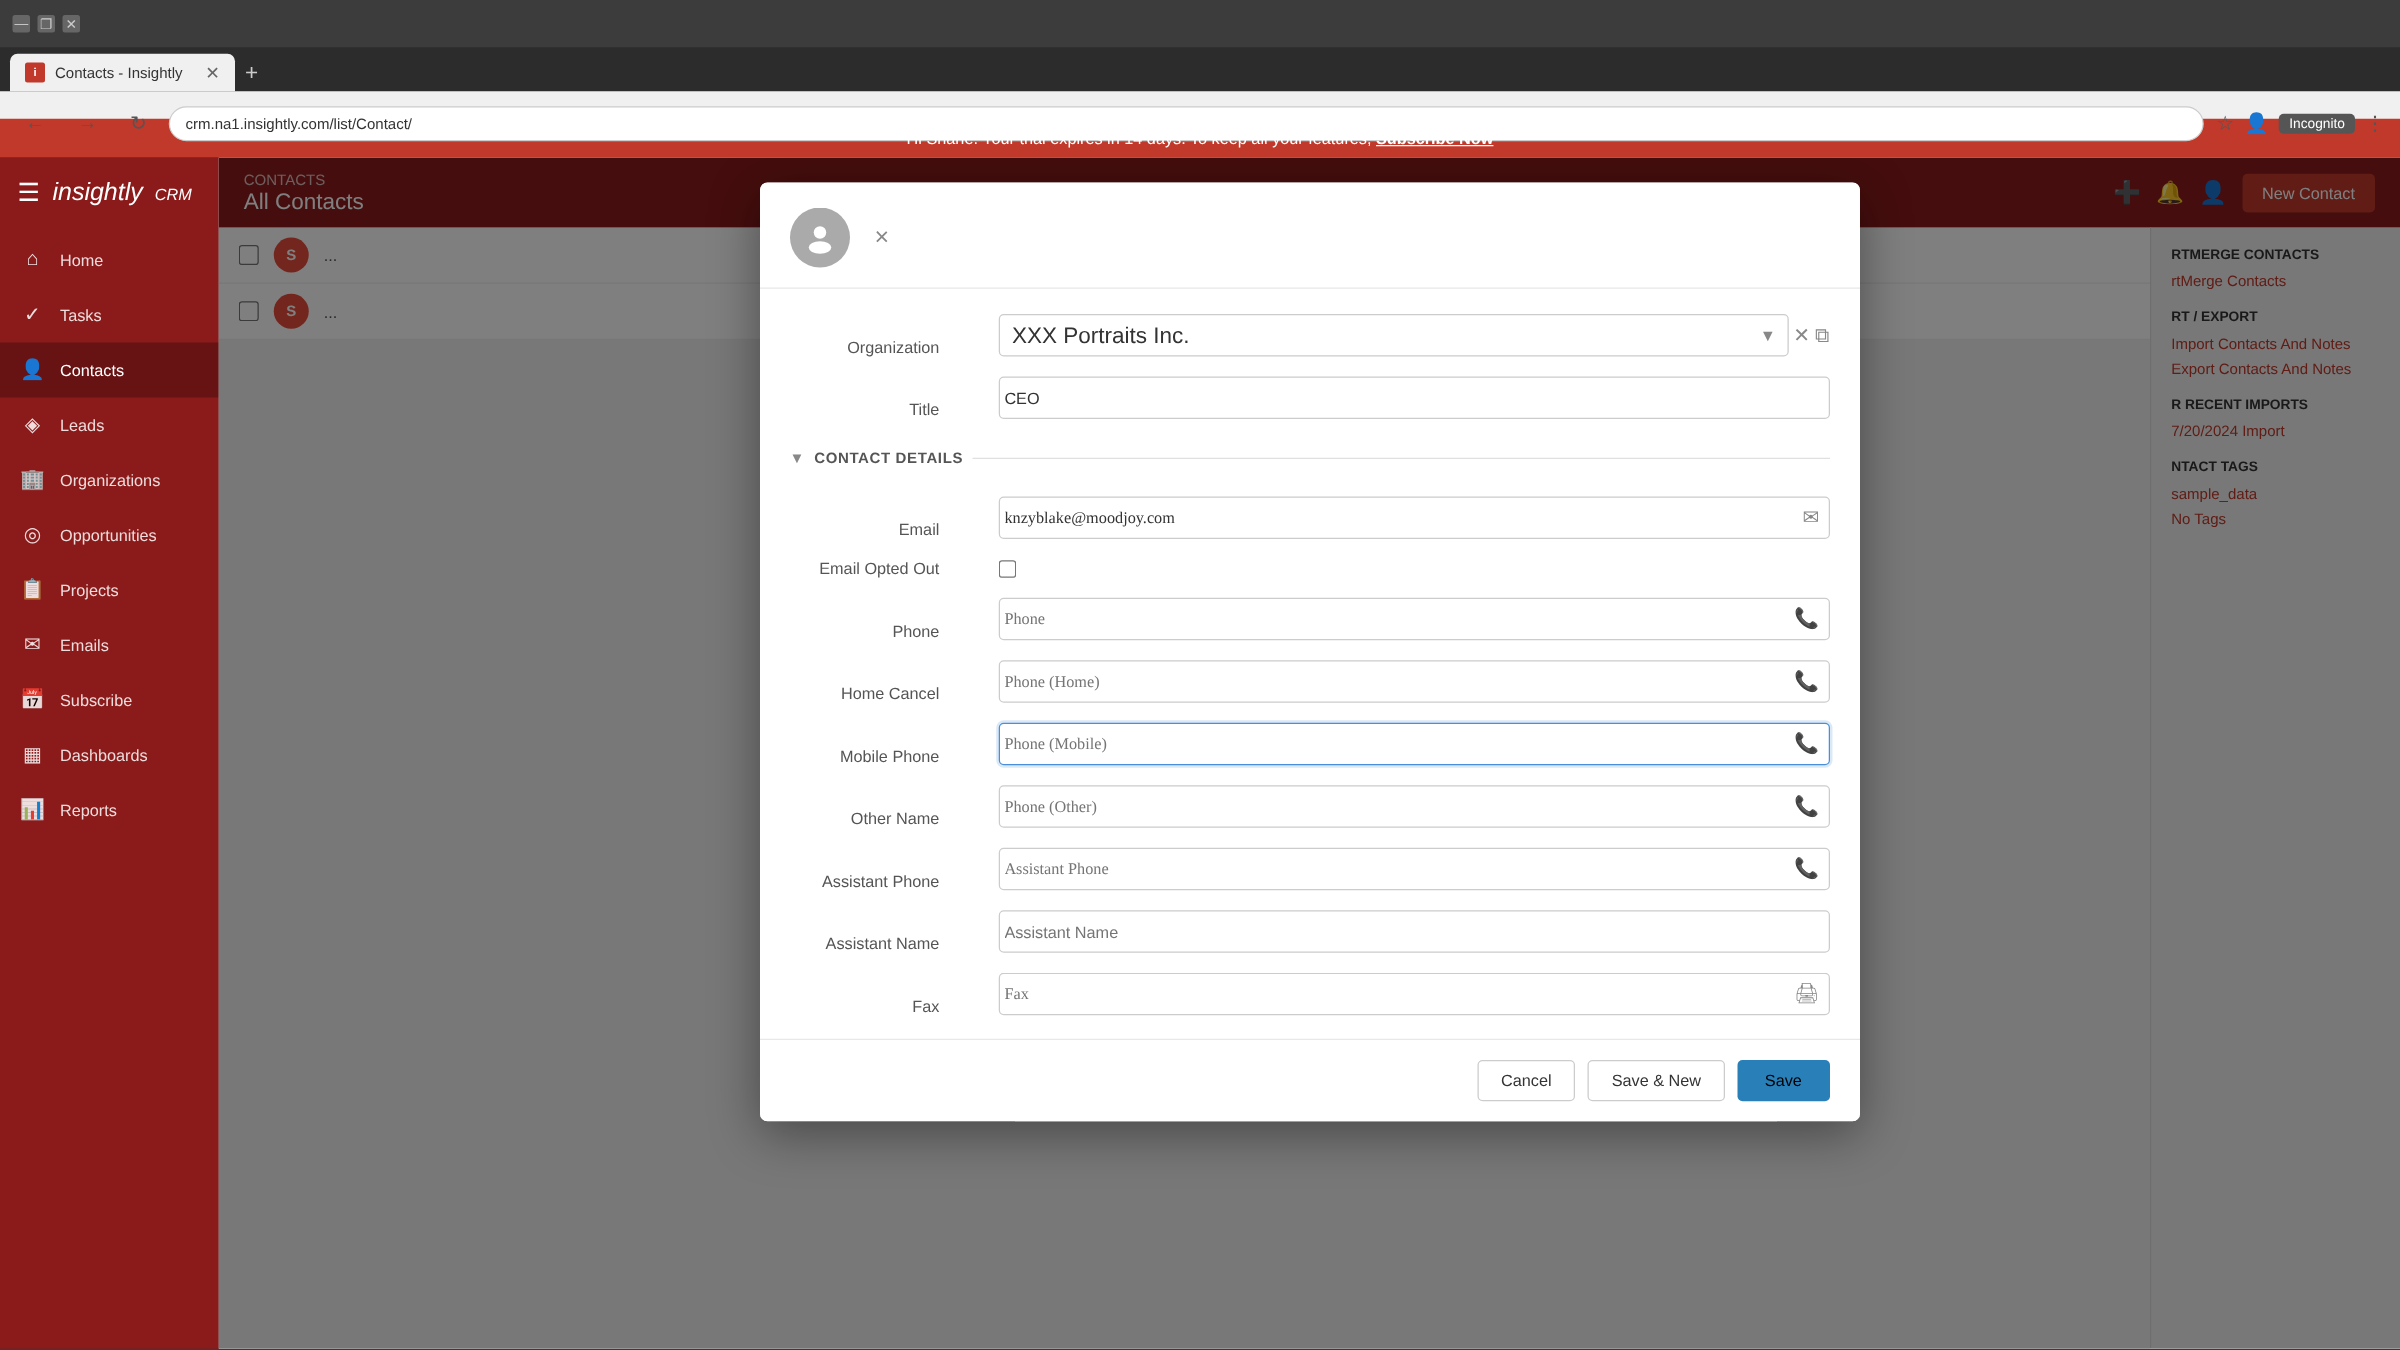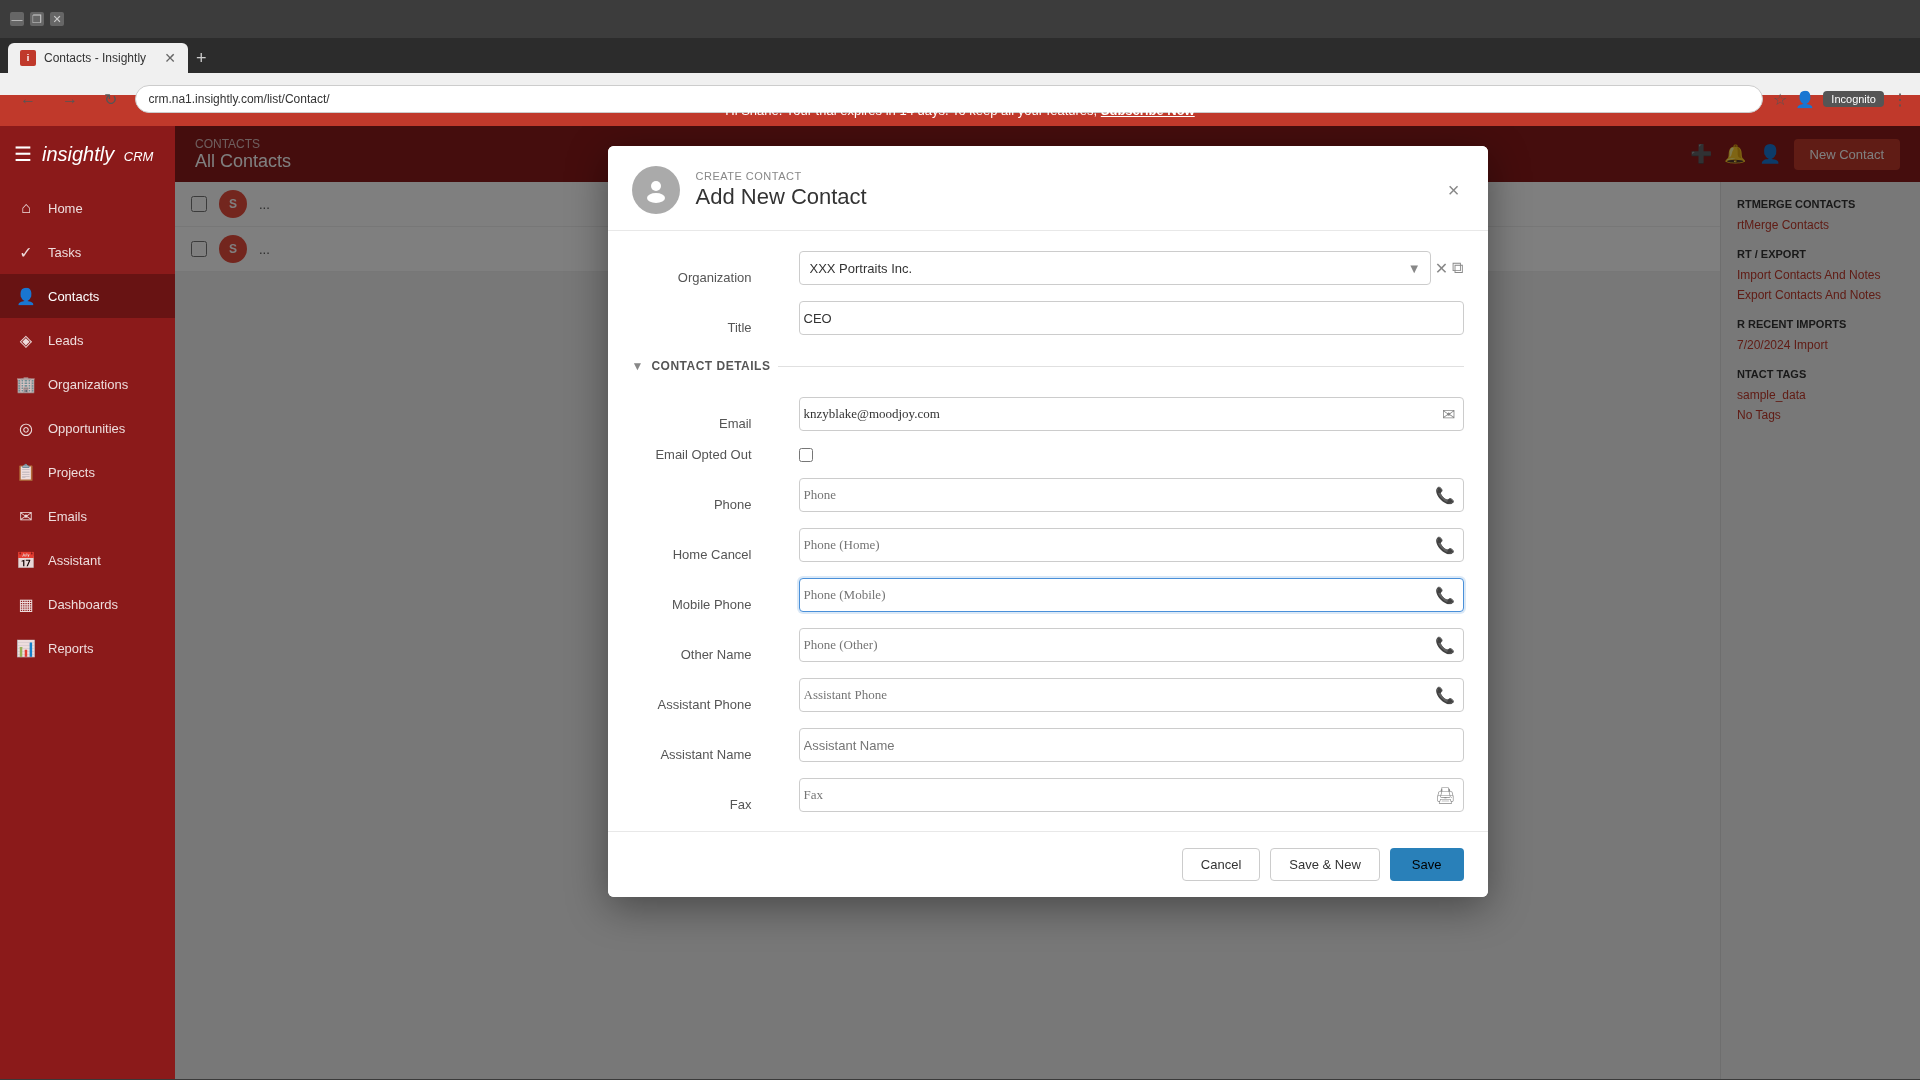--- a/index.html
+++ b/index.html
@@ -76,21 +76,21 @@
     .form-row { display: flex; align-items: flex-end; margin-bottom: 16px; gap: 27px; }
     .form-label { width: 140px; text-align: right; padding-right: 20px; color: #555; font-size: 13px; flex-shrink: 0; }
     .form-field { flex: 1; }
     .form-input { width: 100%; height: 34px; border: 1px solid #ccc; border-radius: 4px; padding: 0 4px; font-size: 13px; color: #333; background: white; }
     .form-input.focused { border-color: #4a90d9; box-shadow: 0 0 0 2px rgba(74,144,217,0.2); }
     .form-input-with-icon { position: relative; }
     .form-input-with-icon .form-input { padding-right: 36px; font-family: Liberation Serif, serif; }
     .input-icon { position: absolute; right: 8px; top: 50%; transform: translateY(-50%); color: #888; font-size: 16px; cursor: pointer; }
     .org-field { display: flex; gap: 4px; align-items: center; }
     .org-select-wrap { position: relative; flex: 1; }
-    .org-select { width: 100%; height: 34px; border: 1px solid #ccc; border-radius: 4px; padding: 0 32px 0 10px; font-size: 13px; color: #333; background: white; appearance: none; cursor: pointer; }
+    .org-select { width: 100%; height: 34px; border: 1px solid #ccc; border-radius: 4px; padding: 0 32px 0 10px; font-size: 18px; color: #333; background: white; appearance: none; cursor: pointer; }
     .org-clear-btn { background: none; border: none; color: #888; font-size: 16px; cursor: pointer; }
     .org-copy-btn { background: none; border: none; color: #888; font-size: 16px; cursor: pointer; }
     .section-header { display: flex; align-items: center; gap: 8px; margin-bottom: 16px; padding: 8px 0; }
     .section-toggle { background: none; border: none; color: #888; cursor: pointer; font-size: 12px; }
     .section-title { font-size: 12px; font-weight: bold; color: #555; text-transform: uppercase; letter-spacing: 0.5px; }
     .section-divider { flex: 1; height: 1px; background: #e0e0e0; }
     .checkbox-label { display: flex; align-items: center; gap: 8px; }
     .checkbox-label input[type="checkbox"] { width: 14px; height: 14px; cursor: pointer; }
 
     
@@ -182,21 +182,21 @@
       <div class="sidebar-item">
         <span class="sidebar-icon">📋</span>
         <span>Projects</span>
       </div>
       <div class="sidebar-item">
         <span class="sidebar-icon">✉</span>
         <span>Emails</span>
       </div>
       <div class="sidebar-item">
         <span class="sidebar-icon">📅</span>
-        <span>Assistant</span>
+        <span>Subscribe</span>
       </div>
       <div class="sidebar-item">
         <span class="sidebar-icon">▦</span>
         <span>Dashboards</span>
       </div>
       <div class="sidebar-item">
         <span class="sidebar-icon">📊</span>
         <span>Reports</span>
       </div>
     </nav>
@@ -261,24 +261,20 @@
     <div class="overlay"></div>
 
     <div class="modal">
       <div class="modal-header">
         <div class="modal-avatar">
           <svg width="28" height="28" viewBox="0 0 28 28" fill="white">
             <circle cx="14" cy="10" r="5"></circle>
             <ellipse cx="14" cy="22" rx="9" ry="5"></ellipse>
           </svg>
         </div>
-        <div class="modal-title-block">
-          <div class="modal-subtitle">CREATE CONTACT</div>
-          <div class="modal-title">Add New Contact</div>
-        </div>
         <button class="modal-close">×</button>
       </div>
 
       <div class="modal-body">
 
         <div class="form-row">
           <div class="form-label">Organization</div>
           <div class="form-field org-field">
             <div class="org-select-wrap">
               <select class="org-select">

